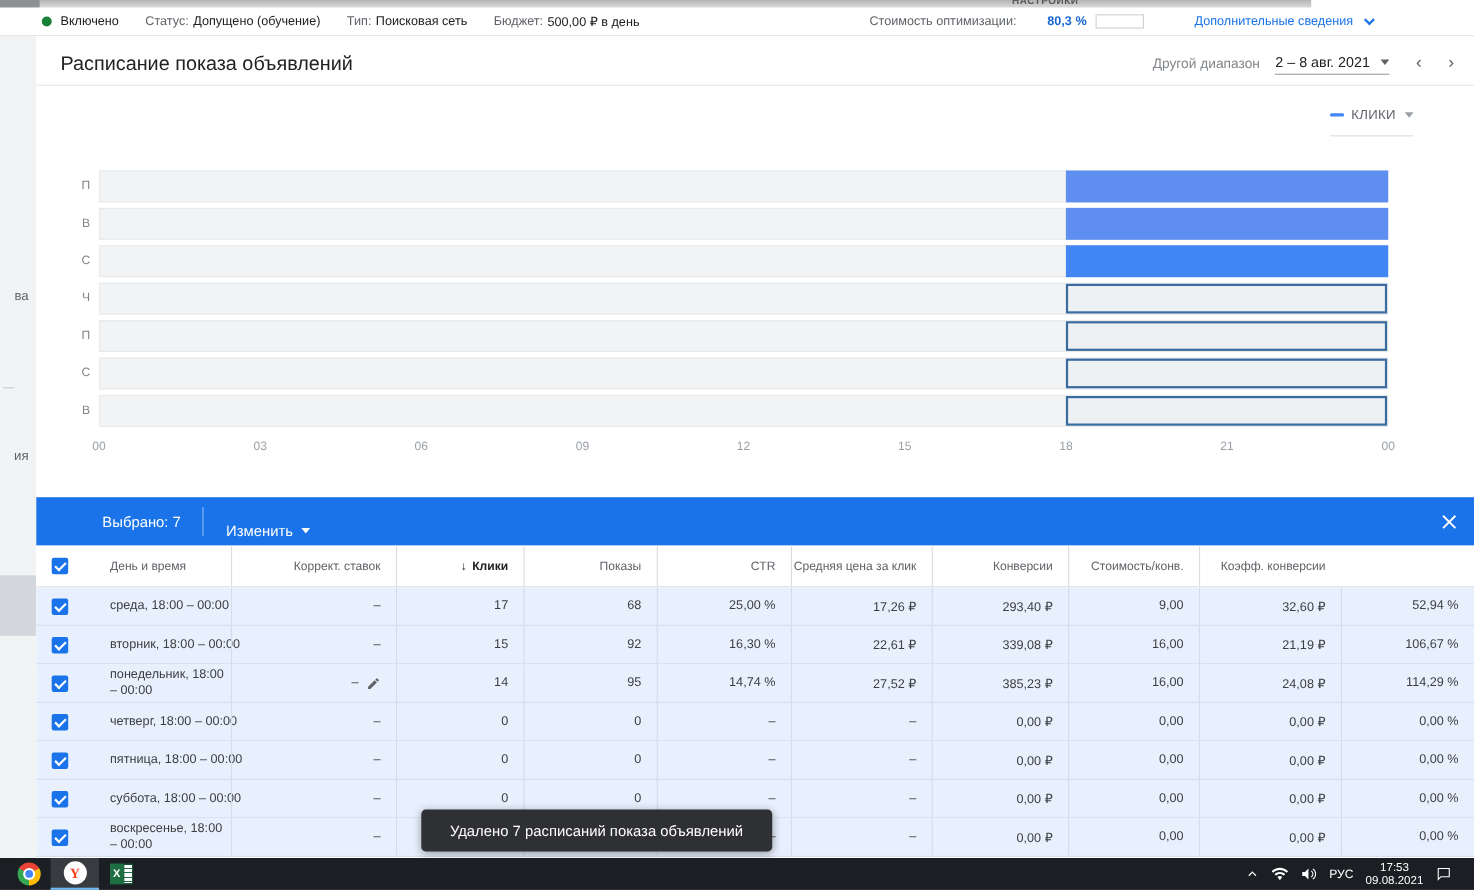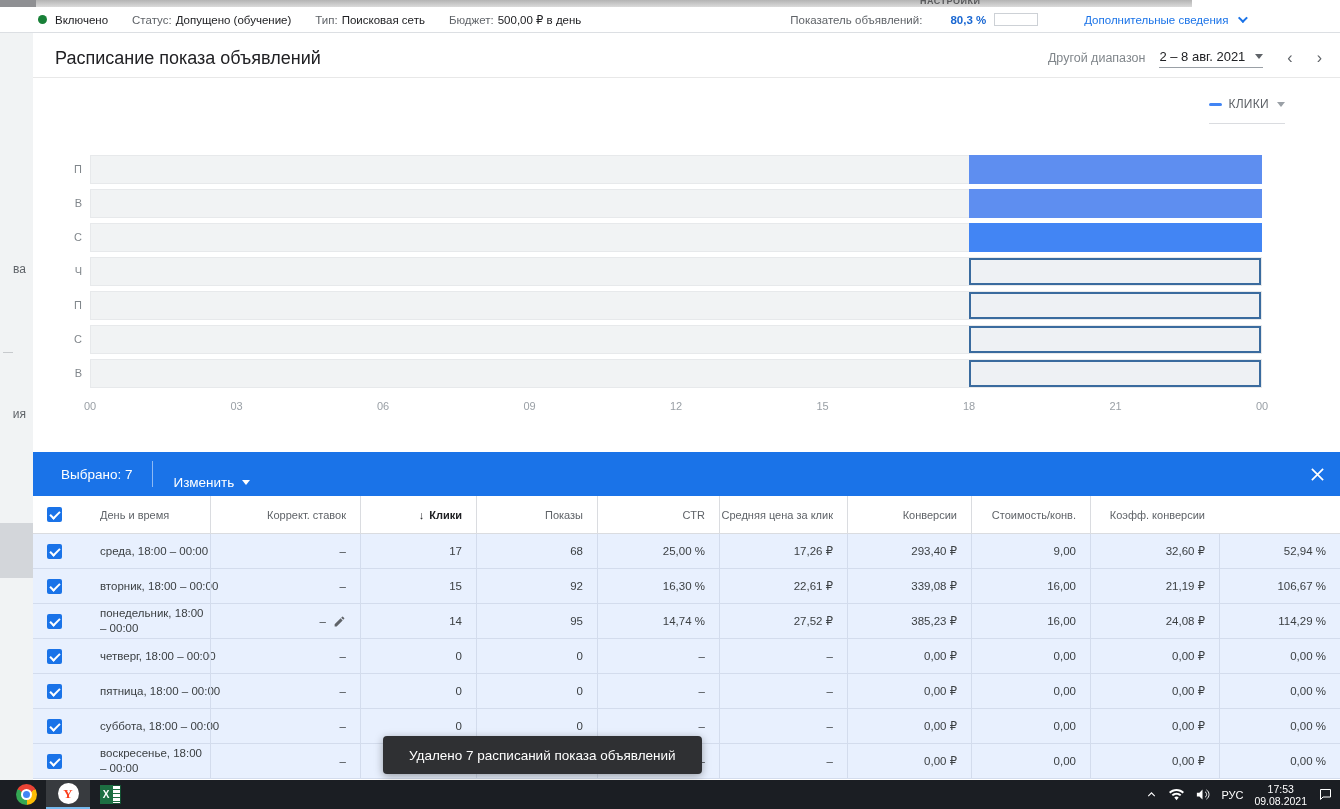--- a/index.html
+++ b/index.html
@@ -67,21 +67,21 @@
   .seg{position:absolute;left:75%;right:-1px;top:-1px;bottom:-1px;cursor:pointer;}
   .seg.shade-a{background:var(--bar-blue);}
   .seg.shade-b{background:var(--bar-blue-bright);}
   .seg.outlined{background:#eef1f4;border:2px solid var(--bar-outline);top:0;bottom:0;right:0;}
 
   .axis{position:absolute;top:367px;left:57px;width:1172px;height:14px;}
   .axis span{position:absolute;transform:translateX(-50%);font-size:11px;color:#9aa0a6;}
 
   
   .selection-bar{position:absolute;top:419px;left:0;width:1307px;height:44px;background:var(--blue);display:flex;align-items:center;color:#fff;padding-left:28px;}
-  .sel-count{font-size:13.5px;font-weight:500;}
+  .sel-count{font-size:13.5px;font-weight:500;margin-left:32px;}
   .sel-div{width:1px;height:26px;background:rgba(255,255,255,.5);margin:0 20px;}
   .sel-edit{display:flex;align-items:center;font-size:13.5px;font-weight:500;cursor:pointer;margin-top:16px;}
   .caret-down-white{width:0;height:0;border-left:4px solid transparent;border-right:4px solid transparent;border-top:5px solid #fff;margin-left:8px;}
   .sel-close{position:absolute;right:14px;top:13px;width:18px;height:18px;cursor:pointer;display:grid;place-items:center;}
 
   
   .table{position:absolute;top:463px;left:0;width:1307px;}
   .thead,.trow{display:grid;grid-template-columns:42px 135px 150px 116px 121px 122px 128px 124px 119px 129px minmax(0,1fr);}
   .thead{height:38px;background:#fff;border-bottom:1px solid var(--sep-head);}
   .thead .cell{font-size:11px;color:var(--txt2);}
@@ -112,21 +112,21 @@
   .tile-excel{width:40px;}
   .chrome-ico{position:relative;width:21px;height:21px;border-radius:50%;background:conic-gradient(from -60deg,#ea4335 0 120deg,#fbbc05 120deg 240deg,#34a853 240deg 360deg);display:grid;place-items:center;}
   .chrome-center{width:11px;height:11px;border-radius:50%;background:#fff;display:grid;place-items:center;}
   .chrome-center::after{content:'';width:7px;height:7px;border-radius:50%;background:#4285f4;}
   .yandex-ico{width:21px;height:21px;border-radius:50%;background:#fff;display:grid;place-items:center;}
   .yandex-ico::after{content:'Y';font-family:"Liberation Serif","DejaVu Serif",serif;font-weight:700;font-size:13px;color:#fc3f1d;}
   .excel-ico{display:flex;width:21px;height:19px;}
   .excel-x{width:13px;background:#1d6f42;display:grid;place-items:center;}
   .excel-x::after{content:'X';color:#fff;font-size:10px;font-weight:700;}
   .excel-sheet{flex:1;background:repeating-linear-gradient(#fff 0 3px,#1d6f42 3px 4px);border:1px solid #145233;border-left:none;}
-  .tray{margin-left:auto;display:flex;align-items:center;gap:11px;padding-right:7px;}
+  .tray{margin-left:auto;display:flex;align-items:center;gap:11px;padding-right:20px;}
   .tray-ico{display:grid;place-items:center;cursor:pointer;}
   .tray-lang{color:#fff;font-size:11px;cursor:pointer;}
   .clock{color:#fff;font-size:10.5px;line-height:12px;text-align:center;cursor:pointer;}
 </style>
 </head>
 <body>
 
 <div class="screen">
 
   <div class="tabstrip">
@@ -144,21 +144,21 @@
     </div>
     <div class="grp">
       <span class="lbl">Тип:</span>
       <span class="val">Поисковая сеть</span>
     </div>
     <div class="grp">
       <span class="lbl">Бюджет:</span>
       <span class="val">500,00 ₽ в день</span>
     </div>
     <div class="grp opt-grp">
-      <span class="lbl">Показатель объявлений:</span>
+      <span class="lbl">Стоимость оптимизации:</span>
       <span class="opt-val">80,3 %</span>
       <span class="opt-bar">
         <span class="opt-fill" style="width: 80.3%;"></span>
       </span>
     </div>
     <div class="details-link">
       <span>Дополнительные сведения</span>
       <span class="chev-down-blue"></span>
     </div>
   </div>

